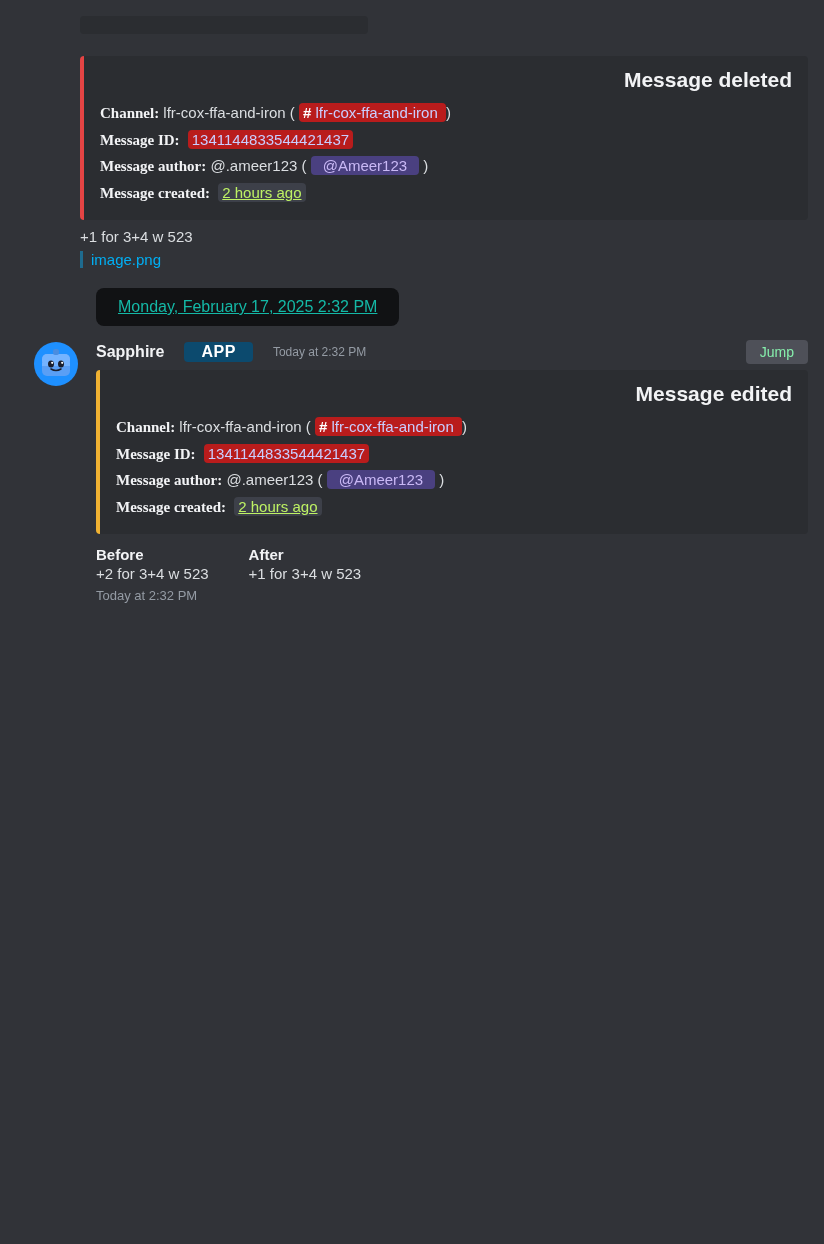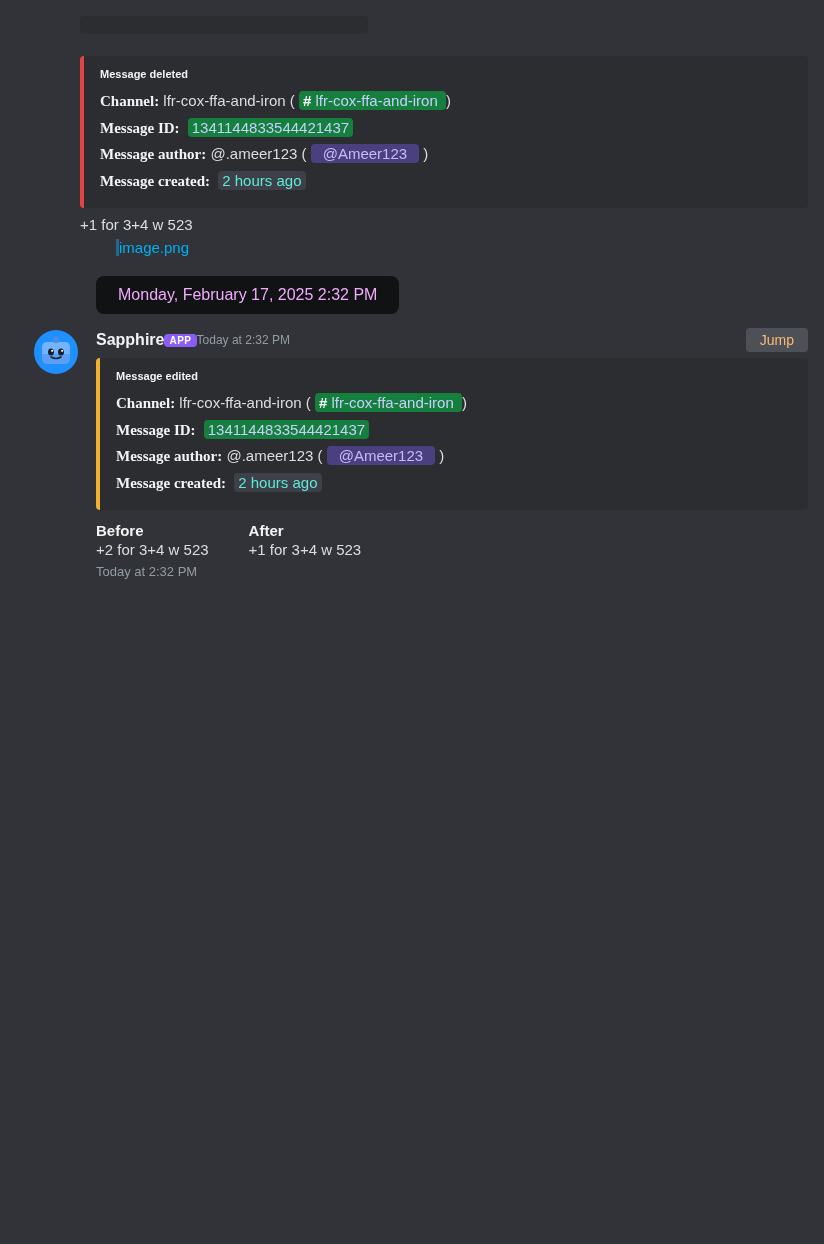--- a/index.html
+++ b/index.html
@@ -29,106 +29,108 @@
     }
 
     .content-col {
       flex: 1;
       min-width: 0;
     }
 
     .message-header {
       display: flex;
       align-items: center;
-      gap: 0;
+      gap: 20px;
       margin-bottom: 6px;
     }
 
     .username {
       font-weight: 700;
       font-size: 16px;
       color: #f2f3f5;
     }
 
     .app-badge {
-      background: #8b5cf6;
+      background: #0c4a6e;
       color: #fff;
-      font-size: 10px;
-      font-weight: 700;
-      padding: 1px 5px;
+      font-size: 16px;
+      font-weight: 700;
+      padding: 1px 17px;
       border-radius: 4px;
       letter-spacing: 0.5px;
     }
 
     .timestamp {
       color: #949ba4;
       font-size: 12px;
     }
 
     .jump-btn {
       margin-left: auto;
       background: #4e5058;
-      color: #fdba74;
+      color: #86efac;
       border: none;
       border-radius: 4px;
       padding: 4px 14px;
       font-size: 14px;
       font-weight: 500;
       cursor: pointer;
     }
 
     .embed-block {
       border-left: 4px solid;
       border-radius: 4px;
       padding: 12px 16px;
       margin: 4px 0 8px 0;
       background: #2b2d31;
     }
 
     .embed-red { border-color: #e44444; }
     .embed-yellow { border-color: #f0b232; }
 
     .embed-title {
-      font-size: 11px;
+      font-size: 21px;
       font-weight: 700;
       color: #f2f3f5;
       margin-bottom: 10px;
+      text-align: right;
     }
 
     .embed-field {
       font-size: 15px;
       color: #dbdee1;
       margin-bottom: 4px;
       line-height: 1.5;
     }
 
     .embed-field b {
       color: #f2f3f5;
       font-family: Liberation Serif, serif;
     }
 
     .highlight-blue {
-      background: #15803d;
+      background: #b91c1c;
       color: #c9ceff;
       border-radius: 4px;
       padding: 1px 4px;
     }
 
     .highlight-purple {
       background: #4a4080;
       color: #c9b8f5;
       border-radius: 4px;
       padding: 1px 12px;
     }
 
     .highlight-gray {
       background: #3d4049;
-      color: #5eead4;
+      color: #bef264;
       border-radius: 4px;
       padding: 1px 4px;
+      text-decoration: underline;
     }
 
     .hash-icon {
       display: inline;
       font-weight: 700;
       color: #fff;
     }
 
     .section-label {
       font-size: 15px;
@@ -142,40 +144,41 @@
       font-size: 15px;
       color: #dbdee1;
       margin-bottom: 6px;
     }
 
     .attachment-link {
       color: #00aff4;
       font-size: 15px;
       text-decoration: none;
       border-left: 3px solid #1e6b8f;
+      padding-left: 8px;
       display: block;
       margin-bottom: 6px;
-      margin-left: 36px;
     }
 
     .bottom-timestamp {
       color: #949ba4;
       font-size: 13px;
       margin-top: 6px;
     }
 
     .tooltip-bubble {
       background: #111214;
-      color: #f0abfc;
+      color: #14b8a6;
       border-radius: 8px;
       padding: 10px 22px;
       font-size: 16px;
       font-weight: 400;
       display: inline-block;
       margin: 0 0 0 80px;
+      text-decoration: underline;
     }
 
     .divider-row {
       display: flex;
       align-items: center;
       padding: 6px 16px;
     }
 
     .before-after-row {
       display: flex;

